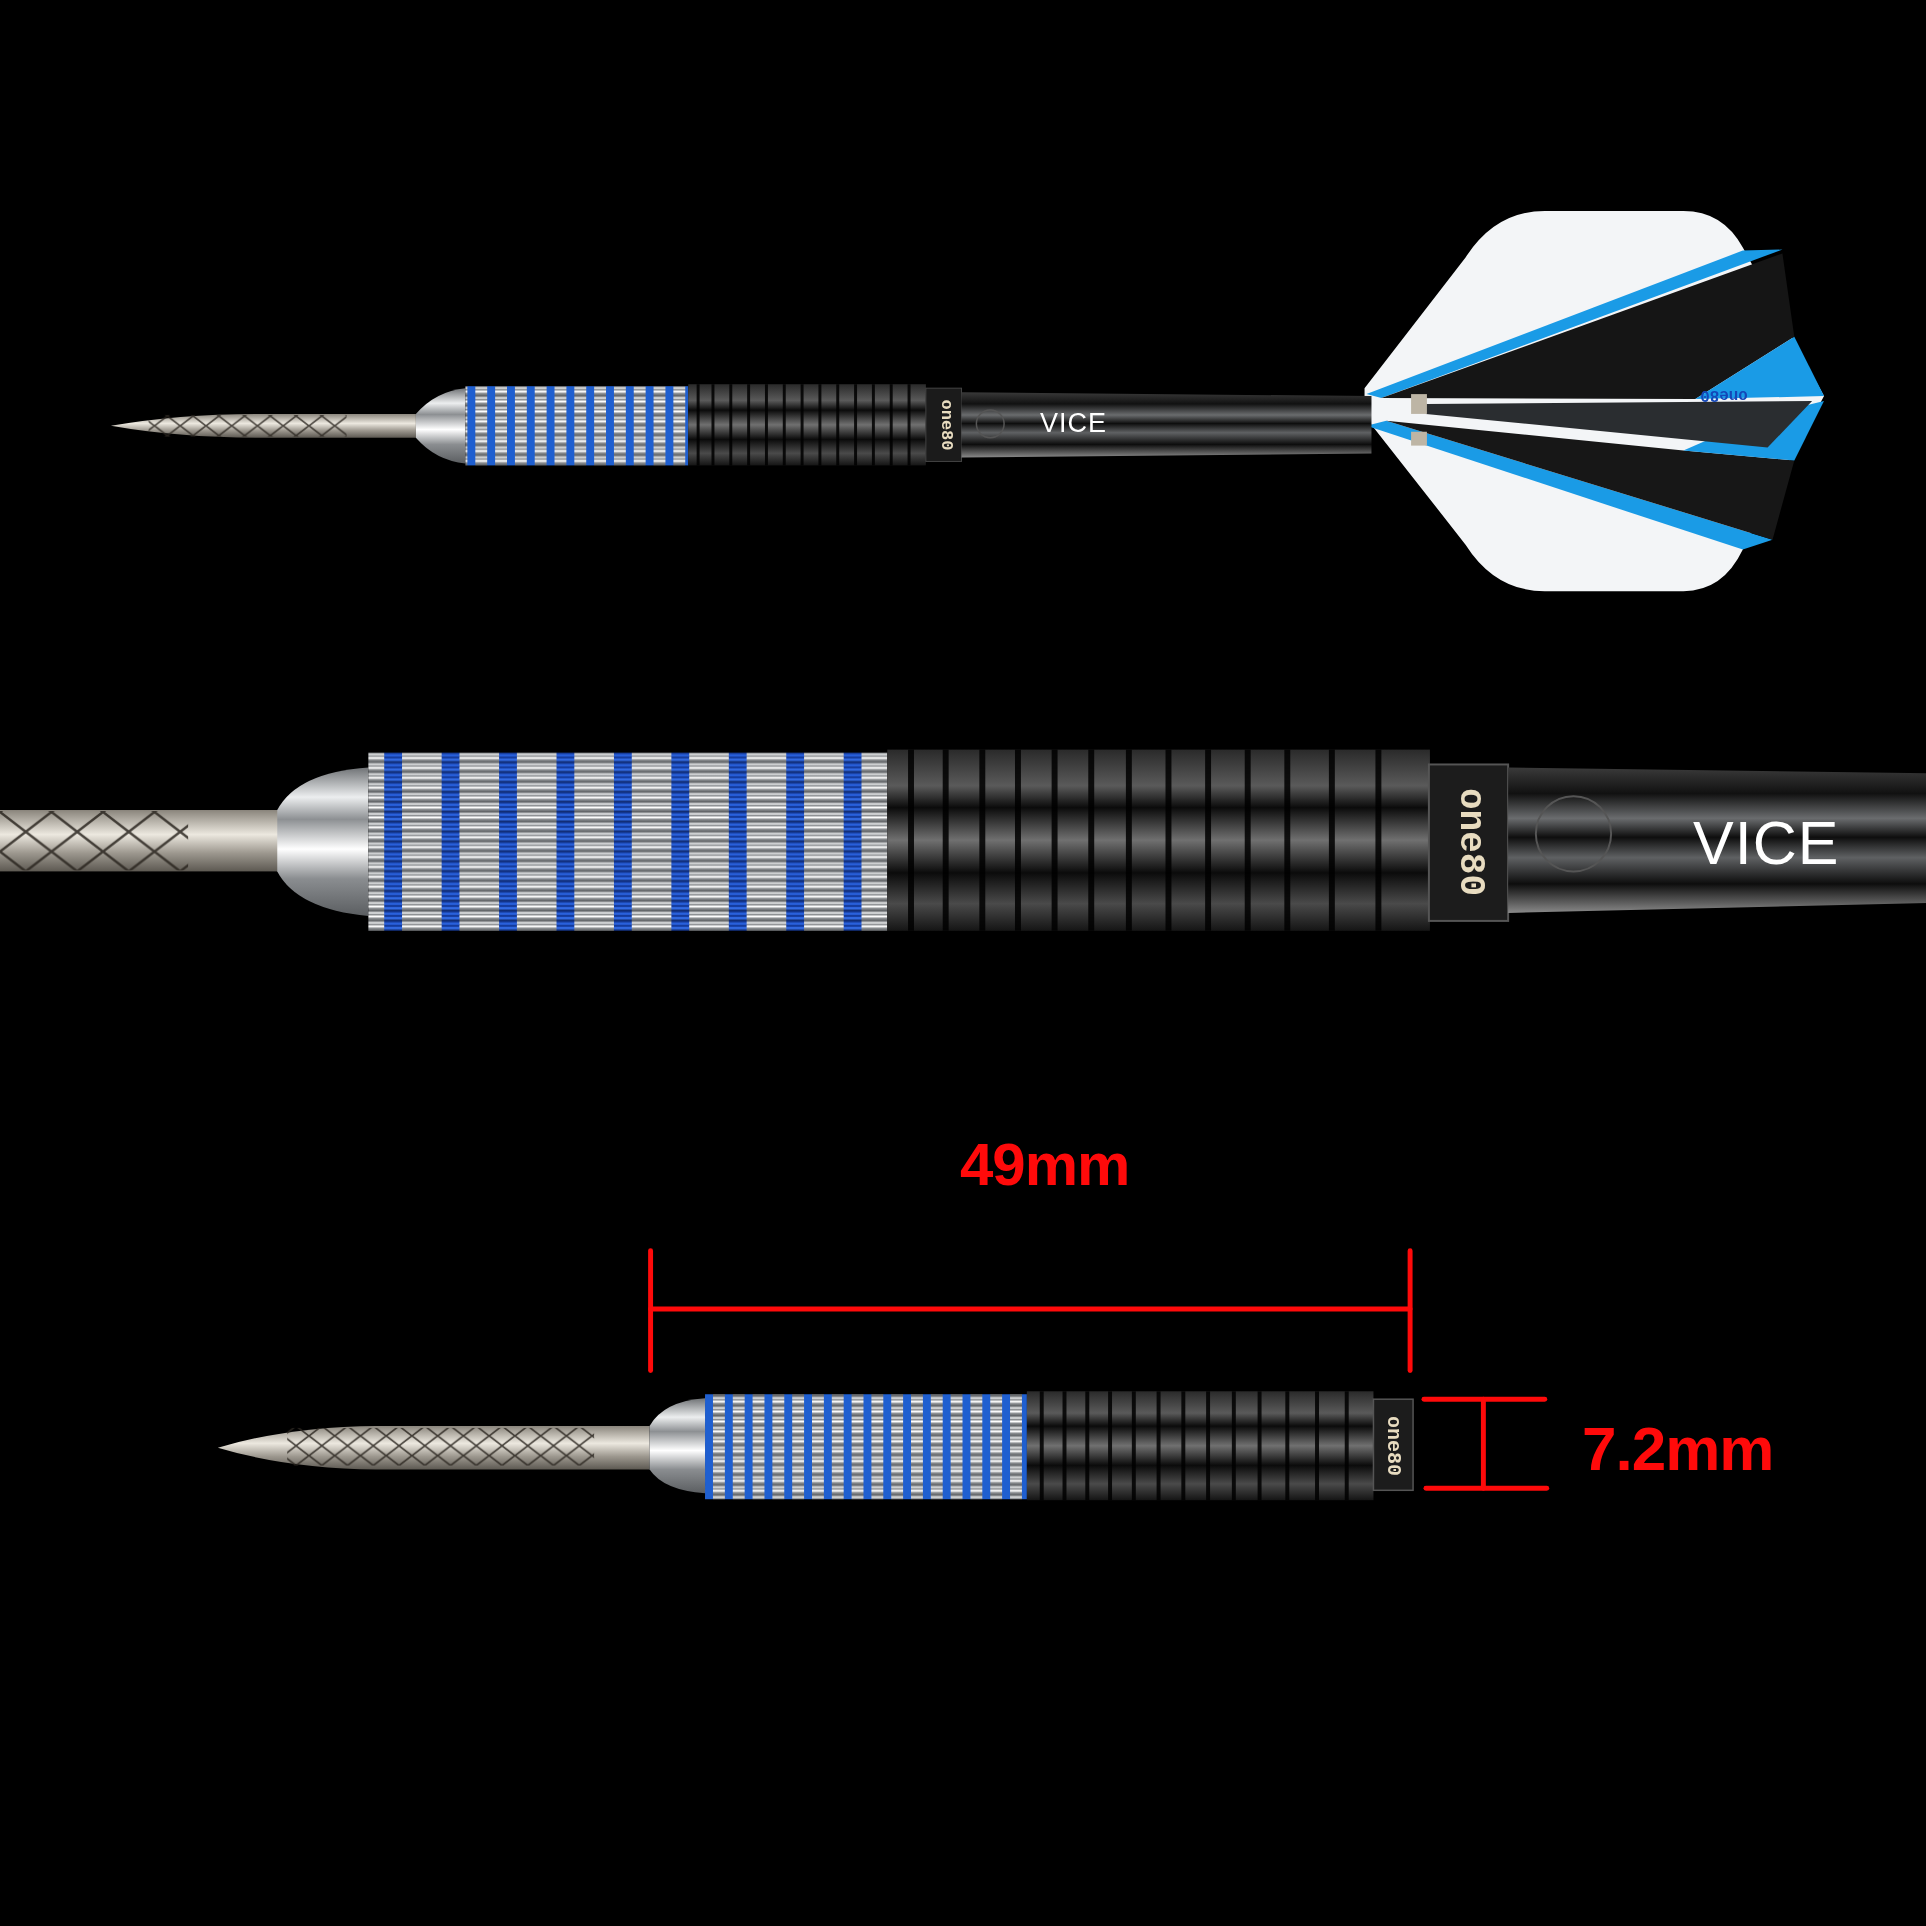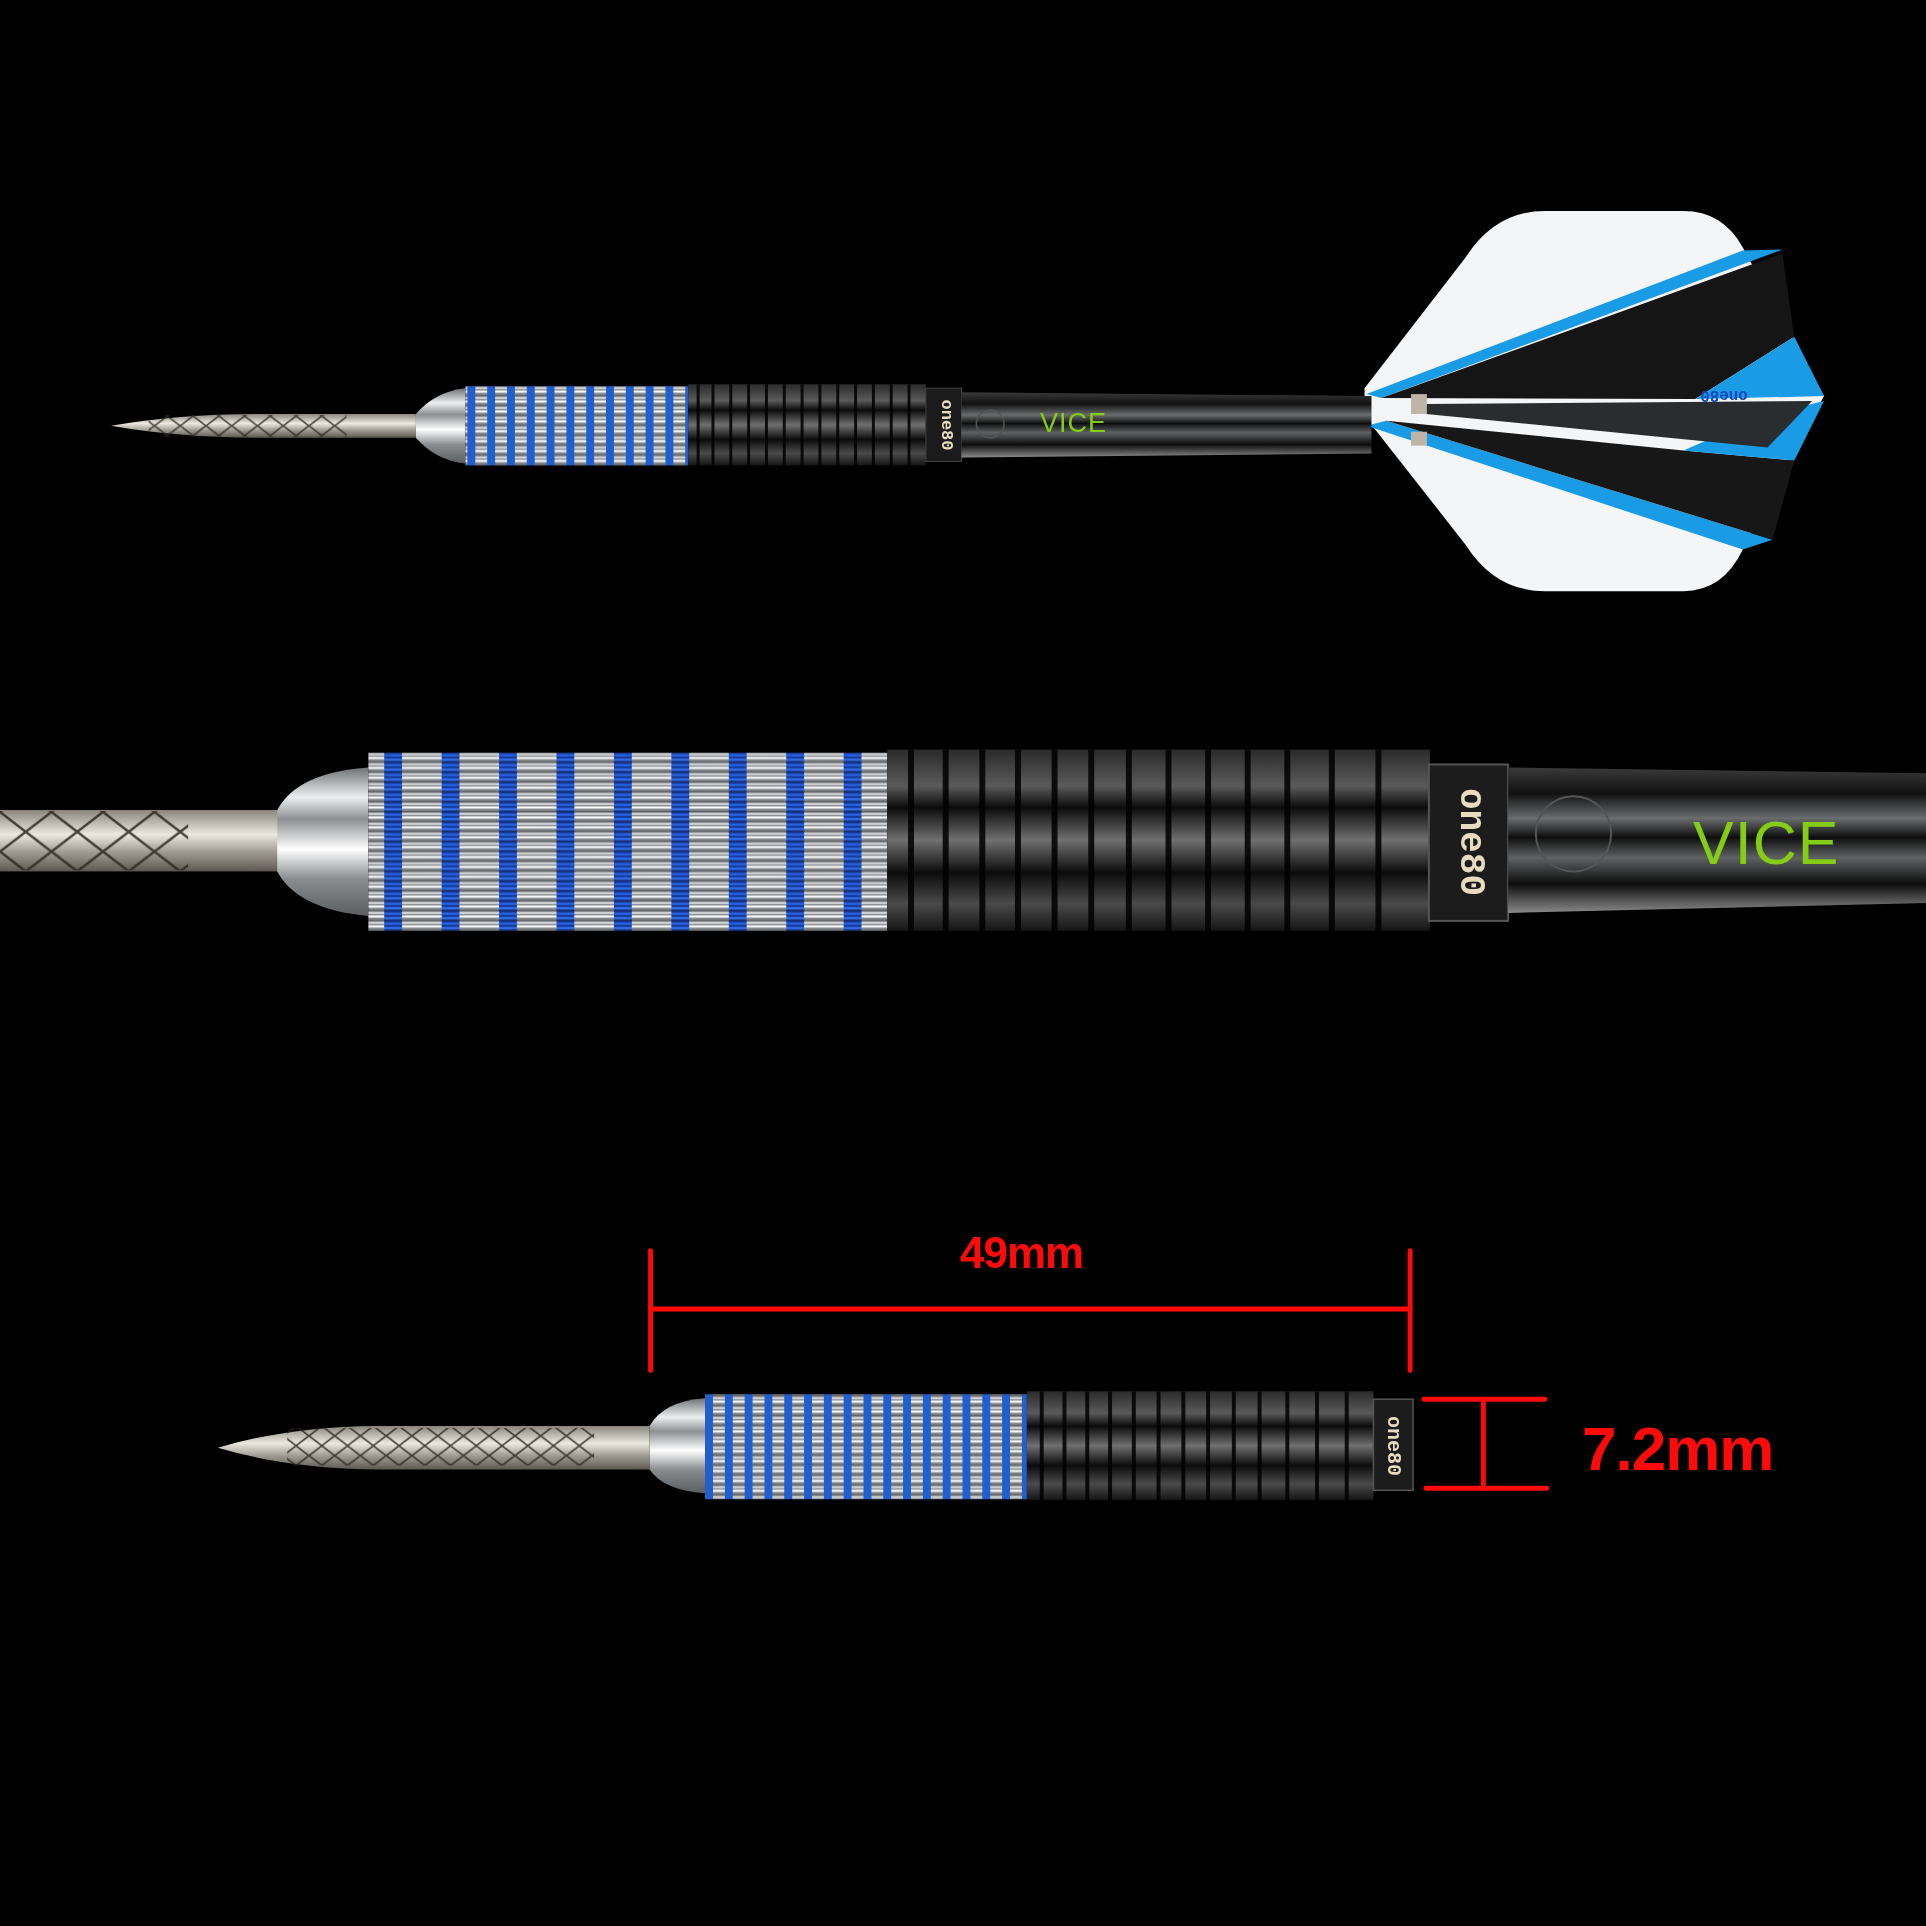--- a/index.html
+++ b/index.html
@@ -1,20 +1,20 @@
 <!DOCTYPE html>
 <html><head>
 <meta charset="utf-8">
 <style>
   html, body { margin:0; padding:0; background:#000; }
   body { width:1927px; height:1927px; position:relative; overflow:hidden; font-family:"Liberation Sans", sans-serif; }
   .dart { position:absolute; left:0; top:0; width:1927px; height:1927px; }
   svg { position:absolute; left:0; top:0; }
   .label-red { position:absolute; color:#ff0a0a; font-weight:bold; font-family:"Liberation Sans", sans-serif; letter-spacing:-1px; white-space:nowrap; }
-  .brand-text { position:absolute; color:#84cc16; font-family:"Liberation Sans", sans-serif; white-space:nowrap; letter-spacing:1px; }
+  .brand-text { position:absolute; color:#ffffff; font-family:"Liberation Sans", sans-serif; white-space:nowrap; letter-spacing:1px; }
   .ring-logo { position:absolute; color:#e8dcc0; font-family:"Liberation Mono", monospace; font-weight:bold; white-space:nowrap; transform:rotate(90deg); transform-origin:center center; text-align:center; }
 </style>
 </head>
 <body>
 
 <div class="dart">
   <svg width="1927" height="1927" viewBox="0 0 1946 1946">
     <defs>
       <linearGradient id="silverV" x1="0" y1="0" x2="0" y2="1">
         <stop offset="0" stop-color="#6f7275"></stop>
@@ -192,16 +192,16 @@
       <line x1="657" y1="1322" x2="1424" y2="1322"></line>
     </g>
 
     <g stroke="#ff0a0a" stroke-width="5" stroke-linecap="round">
       <line x1="1438" y1="1413" x2="1560" y2="1413"></line>
       <line x1="1440" y1="1503" x2="1562" y2="1503"></line>
       <line x1="1498" y1="1413" x2="1498" y2="1503"></line>
     </g>
   </svg>
   <div class="ring-logo" style="left:1352px;top:1434px;width:81px;height:24px;font-size:20px;">one80</div>
-  <div class="label-red" style="left:960px;top:1228px;font-size:44px;">49mm</div>
+  <div class="label-red" style="left:960px;top:1130px;font-size:60px;">49mm</div>
   <div class="label-red" style="left:1582px;top:1413px;font-size:62px;">7.2mm</div>
 </div>
 
 
 </body></html>

